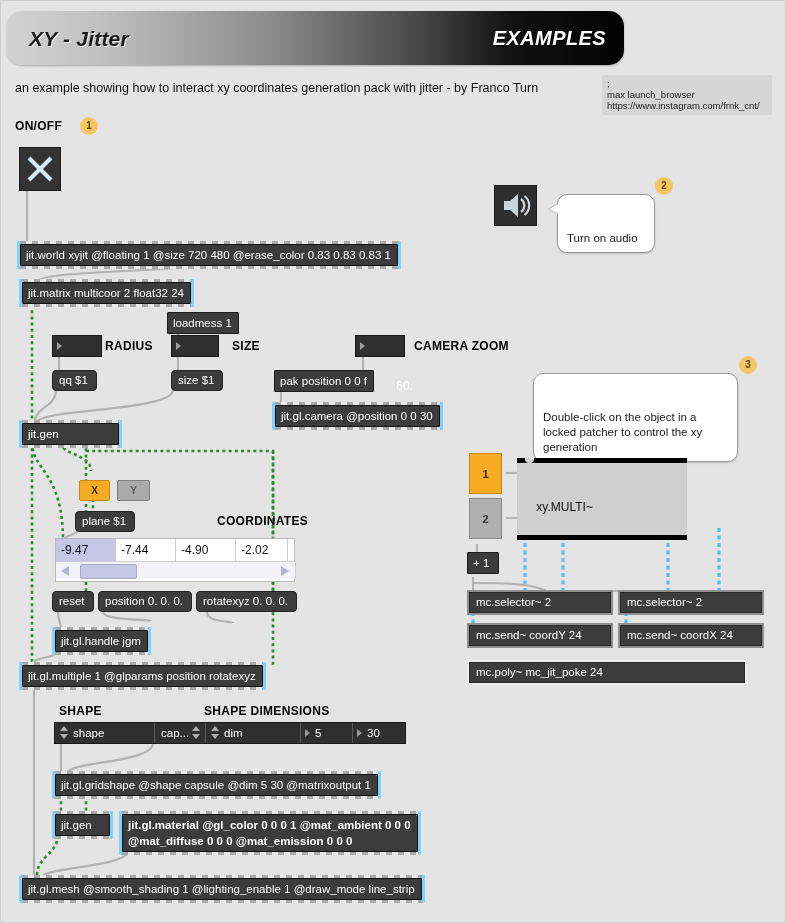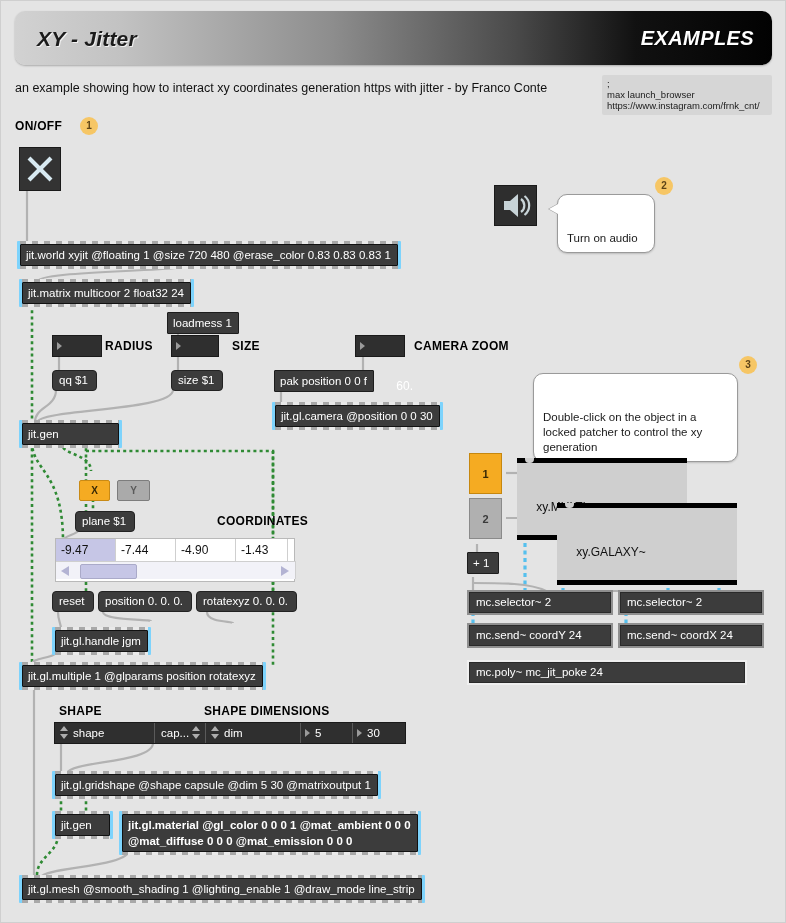--- a/index.html
+++ b/index.html
@@ -19,23 +19,23 @@
     background: #e4e4e4;
     border: 1px solid #cfcfcf;
     box-sizing: border-box;
   }
 
   
   .abs { position: absolute; box-sizing: border-box; }
 
   
   .banner {
-    left: 14px; top: 10px; width: 757px; height: 54px;
+    left: 6px; top: 10px; width: 617px; height: 54px;
     background: linear-gradient(to right, #d2d2d2 0%, #c2c2c2 14%, #8d8d8d 42%, #4a4a4a 66%, #111 82%, #020202 100%);
-    border-radius: 10px;
+    border-radius: 15px;
     box-shadow: 0 1px 2px rgba(0,0,0,.25);
   }
   .banner-title {
     left: 22px; top: 16px;
     font-size: 21px; font-weight: bold; font-style: italic;
     color: #1b1b1b;
     text-shadow: 1px 1px 0 rgba(255,255,255,.75);
     letter-spacing: .2px;
   }
   .banner-right {
@@ -407,21 +407,21 @@
 
     <path class="cord-msp" d="M472,611 L472,624"></path>
     <path class="cord-msp" d="M625,611 L625,624"></path>
   </svg>
 
   <div class="abs banner">
     <div class="abs banner-title">XY - Jitter</div>
     <div class="abs banner-right">EXAMPLES</div>
   </div>
 
-  <div class="abs comment" style="left:14px; top:80px;">an example showing how to interact xy coordinates generation https with jitter - by Franco Conte</div>
+  <div class="abs comment" style="left:14px; top:80px;">an example showing how to interact xy coordinates generation pack with jitter - by Franco Turn</div>
 
   <div class="abs msgbox-light" style="left:601px; top:74px; width:170px;">; 
 max launch_browser
 https://www.instagram.com/frnk_cnt/</div>
 
   <div class="abs comment-bold" style="left:14px; top:118px;">ON/OFF</div>
   <div class="abs callout" style="left:79px; top:116px;">1</div>
 
   <div class="abs toggle" style="left:18px; top:146px; width:42px; height:44px;">
     <svg width="40" height="42" viewBox="0 0 40 42">
@@ -488,21 +488,21 @@
 
   <div class="abs msgdark" style="left:74px; top:510px;">plane $1</div>
 
   <div class="abs comment-bold" style="left:216px; top:513px;">COORDINATES</div>
 
   <div class="abs cellblock" style="left:54px; top:537px; width:240px; height:44px;">
     <div class="cb-row">
       <div class="cb-cell sel" style="left:0px;  width:60px;">-9.47</div>
       <div class="cb-cell" style="left:60px; width:60px;">-7.44</div>
       <div class="cb-cell" style="left:120px;width:60px;">-4.90</div>
-      <div class="cb-cell" style="left:180px;width:52px;">-1.43</div>
+      <div class="cb-cell" style="left:180px;width:52px;">-2.02</div>
     </div>
     <div class="cb-scroll">
       <span class="cb-arrow-l"></span>
       <span class="cb-thumb"></span>
       <span class="cb-arrow-r"></span>
     </div>
   </div>
 
   <div class="abs msgdark" style="left:51px; top:590px;">reset</div>
   <div class="abs msgdark" style="left:97px; top:590px;">position 0. 0. 0.</div>
@@ -566,24 +566,20 @@
   </div>
 
   <div class="abs bigbtn on" style="left:468px; top:452px; width:33px; height:41px; line-height:41px;">1</div>
   <div class="abs bigbtn off" style="left:468px; top:497px; width:33px; height:41px; line-height:41px;">2</div>
 
   <div class="abs absbox" style="left:516px; top:457px; width:170px;">
     <span class="nub"></span>
     <span>xy.MULTI~</span>
   </div>
 
-  <div class="abs absbox" style="left:556px; top:502px; width:180px;">
-    <span class="nub"></span>
-    <span>xy.GALAXY~</span>
-  </div>
 
   <div class="abs objbox" style="left:466px; top:551px; width:32px;">+ 1</div>
 
   <div class="abs mc-frame" style="left:466px; top:589px;">
     <div class="mspbox" style="width:128px;">mc.selector~ 2</div>
   </div>
   <div class="abs mc-frame" style="left:617px; top:589px;">
     <div class="mspbox" style="width:128px;">mc.selector~ 2</div>
   </div>
 

